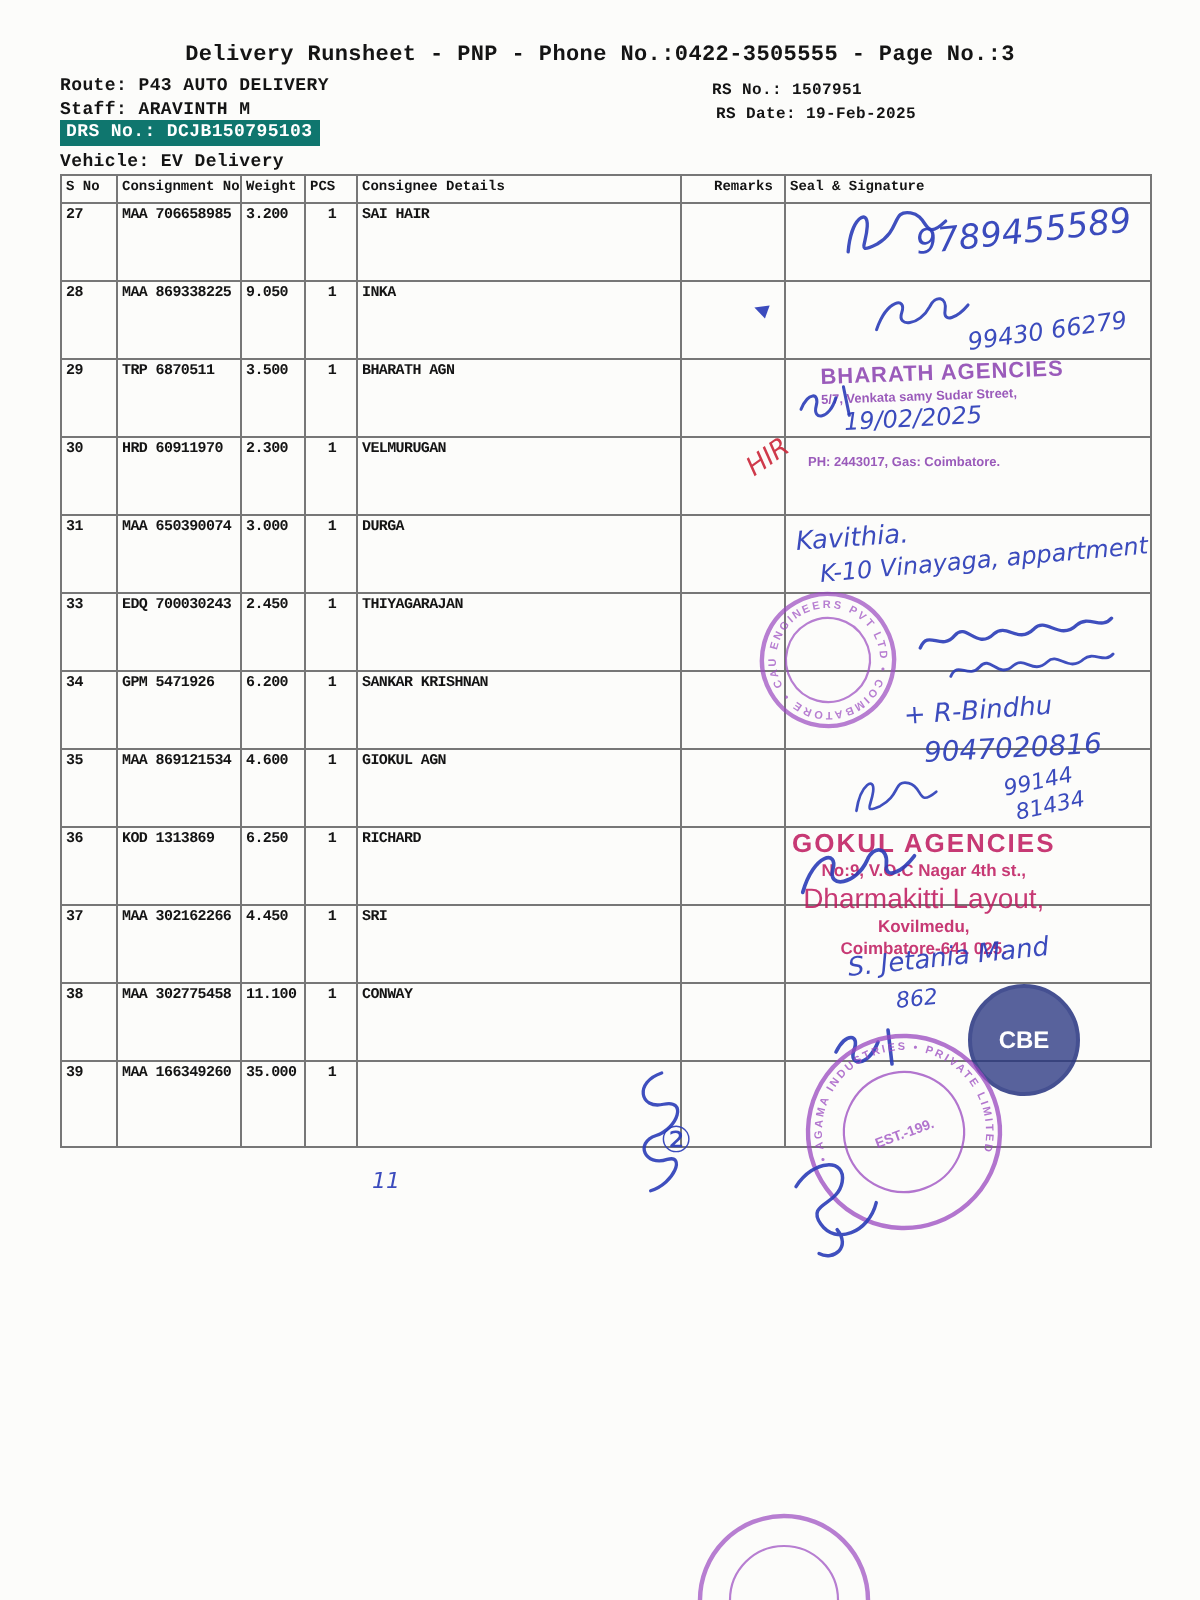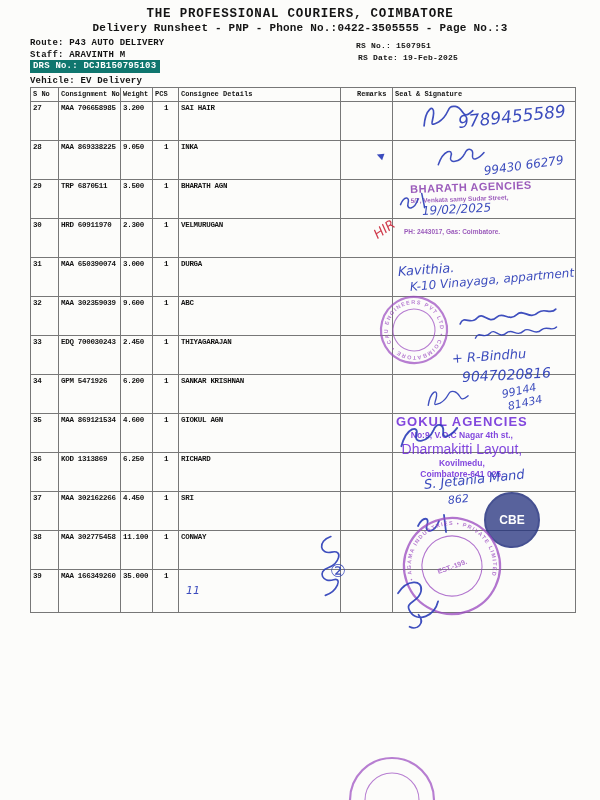--- a/index.html
+++ b/index.html
@@ -26,21 +26,20 @@
             transform-origin:left center;opacity:0.92}
   .it{font-style:italic}
   .stamp-lines{position:absolute;font-family:"Liberation Sans", sans-serif;
                line-height:1.25;white-space:nowrap;opacity:0.85;transform-origin:left top}
 </style>
 </head>
 <body>
 
 <div class="page">
 
-  <div class="title">THE PROFESSIONAL COURIERS, COIMBATORE</div>
   <div class="subtitle">Delivery Runsheet - PNP - Phone No.:0422-3505555 - Page No.:3</div>
 
   <div class="meta" style="left:30px;top:38px">
     <span>Route:</span>
     <span>P43 AUTO DELIVERY</span>
   </div>
   <div class="meta" style="left:30px;top:50px">
     <span>Staff:</span>
     <span>ARAVINTH M</span>
   </div>
@@ -108,29 +107,20 @@
           <td>VELMURUGAN</td>
           <td></td>
           <td></td>
         </tr>
         <tr>
           <td>31</td>
           <td>MAA 650390074</td>
           <td>3.000</td>
           <td style="text-align: center;">1</td>
           <td>DURGA</td>
-          <td></td>
-          <td></td>
-        </tr>
-        <tr>
-          <td>32</td>
-          <td>MAA 302359039</td>
-          <td>9.600</td>
-          <td style="text-align: center;">1</td>
-          <td>ABC</td>
           <td></td>
           <td></td>
         </tr>
         <tr>
           <td>33</td>
           <td>EDQ 700030243</td>
           <td>2.450</td>
           <td style="text-align: center;">1</td>
           <td>THIYAGARAJAN</td>
           <td></td>
@@ -229,21 +219,21 @@
       <svg viewBox="0 0 110 28" width="92" height="22" class="ink" style="left: 470px; top: 322px; opacity: 0.9; transform: rotate(-4deg);">
         <path d="M3 17 C8 7 14 20 22 12 C29 5 33 21 43 13 C51 7 55 20 65 12 C72 6 78 20 88 12 C95 7 101 16 107 10" fill="none" stroke="#2b3db8" stroke-width="1.8" stroke-linecap="round"></path>
       </svg>
       <div class="ink-text it ink" style="left: 452px; top: 351px; font-size: 13px; color: rgb(43, 61, 184); transform: rotate(-4deg);">+ R-Bindhu</div>
       <div class="ink-text it ink" style="left: 462px; top: 369px; font-size: 14px; color: rgb(43, 61, 184); transform: rotate(-3deg);">9047020816</div>
       <svg viewBox="0 0 60 32" width="48" height="24" class="ink" style="left: 424px; top: 386px; opacity: 0.9; transform: rotate(-4deg);">
         <path d="M3 24 C7 6 17 2 15 12 C13 22 7 26 19 22 C33 16 29 5 39 8 C49 11 43 25 57 15" fill="none" stroke="#2b3db8" stroke-width="1.8" stroke-linecap="round"></path>
       </svg>
       <div class="ink-text it ink" style="left: 502px; top: 388px; font-size: 11px; color: rgb(43, 61, 184); transform: rotate(-12deg);">99144</div>
       <div class="ink-text it ink" style="left: 508px; top: 400px; font-size: 11px; color: rgb(43, 61, 184); transform: rotate(-12deg);">81434</div>
-      <div class="stamp-lines ink" style="left: 396px; top: 414px; color: #6d28d9; text-align: center;">
+      <div class="stamp-lines ink" style="left: 396px; top: 414px; color: #be185d; text-align: center;">
         <div style="font-size: 13px; font-weight: bold; letter-spacing: 1px;">GOKUL AGENCIES</div>
         <div style="font-size: 8.5px; font-weight: bold;">No:9, V.O.C Nagar 4th st.,</div>
         <div style="font-size: 14px; font-weight: normal;">Dharmakitti Layout,</div>
         <div style="font-size: 8.5px; font-weight: bold;">Kovilmedu,</div>
         <div style="font-size: 8.5px; font-weight: bold;">Coimbatore-641 025.</div>
       </div>
       <svg viewBox="0 0 60 30" width="62" height="34" class="ink" style="left: 398px; top: 418px; opacity: 0.9; transform: rotate(-8deg);">
         <path d="M2 22 C10 4 22 4 18 13 C14 22 28 22 35 11 C39 4 46 6 44 14 C42 22 51 19 58 12" fill="none" stroke="#2b3db8" stroke-width="1.8" stroke-linecap="round"></path>
       </svg>
       <div class="ink-text it ink" style="left: 424px; top: 477px; font-size: 13px; color: rgb(43, 61, 184); transform: rotate(-6deg);">S. Jetania Mand</div>

